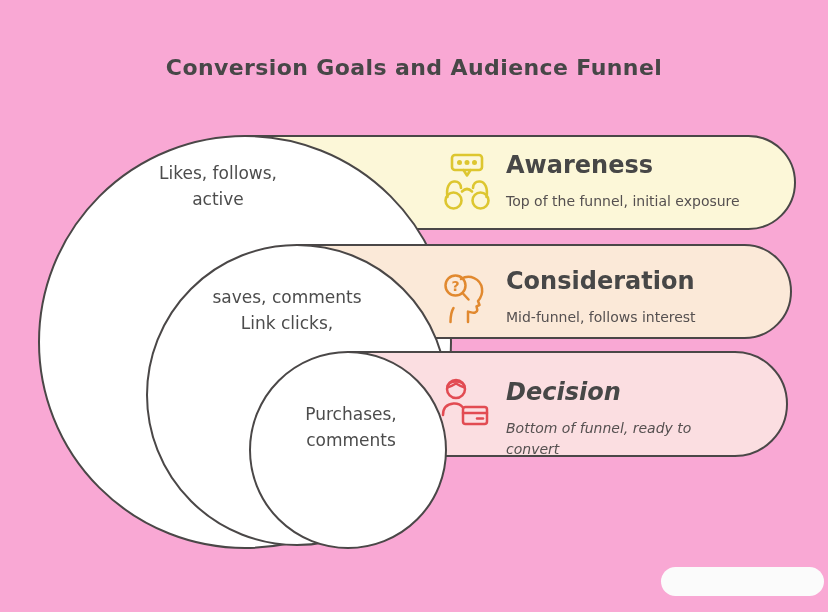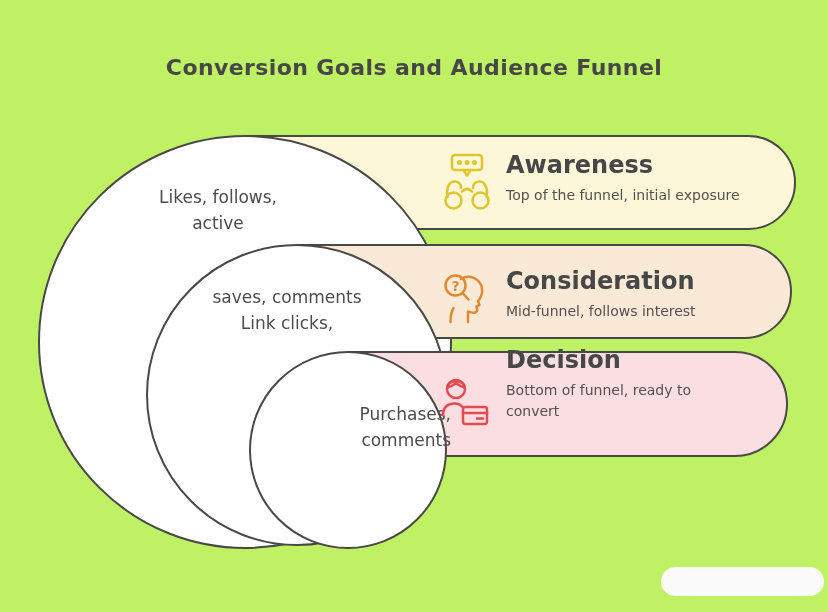--- a/index.html
+++ b/index.html
@@ -4,21 +4,21 @@
 <style>
   html, body {
     margin: 0;
     padding: 0;
     background: #ffffff;
   }
   .canvas {
     position: relative;
     width: 828px;
     height: 612px;
-    background: #bef264;
+    background: #f9a8d4;
     overflow: hidden;
     font-family: "DejaVu Sans", sans-serif;
     color: #474747;
   }
   .shapes {
     position: absolute;
     inset: 0;
   }
   .page-title {
     position: absolute;
@@ -32,38 +32,38 @@
     color: #474747;
   }
   .circle-label {
     position: absolute;
     text-align: center;
     font-size: 17px;
     line-height: 1.55;
     color: #4c4c4c;
   }
   .circle-label span { display: block; }
-  .label-1 { left: 108px; top: 184px; width: 220px; }
+  .label-1 { left: 108px; top: 160px; width: 220px; }
   .label-2 { left: 170px; top: 284px; width: 234px; }
-  .label-3 { left: 251px; top: 401px; width: 200px; text-align: right; }
+  .label-3 { left: 251px; top: 401px; width: 200px; }
   .stage-content {
     position: absolute;
     left: 506px;
     width: 270px;
   }
   .stage-1 { top: 151px; }
   .stage-2 { top: 267px; }
-  .stage-3 { top: 346px; }
+  .stage-3 { top: 378px; font-style: italic; }
   .stage-title {
     font-size: 24px;
     font-weight: 600;
     color: #474747;
   }
   .stage-desc {
-    margin-top: 6px;
+    margin-top: 12px;
     font-size: 14px;
     line-height: 1.5;
     color: #555050;
   }
   .stage-3 .stage-desc { width: 205px; }
   .stage-icon {
     position: absolute;
   }
   .icon-1 { left: 439px; top: 152px; }
   .icon-2 { left: 438px; top: 265px; }

